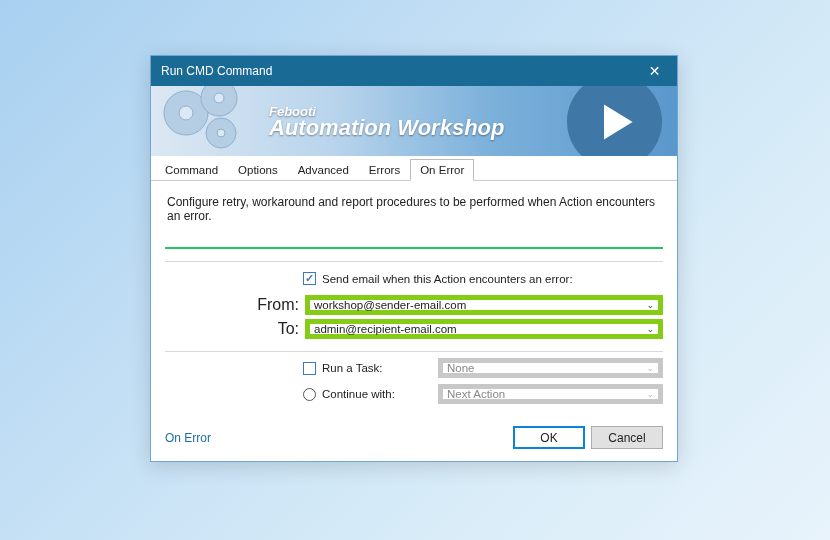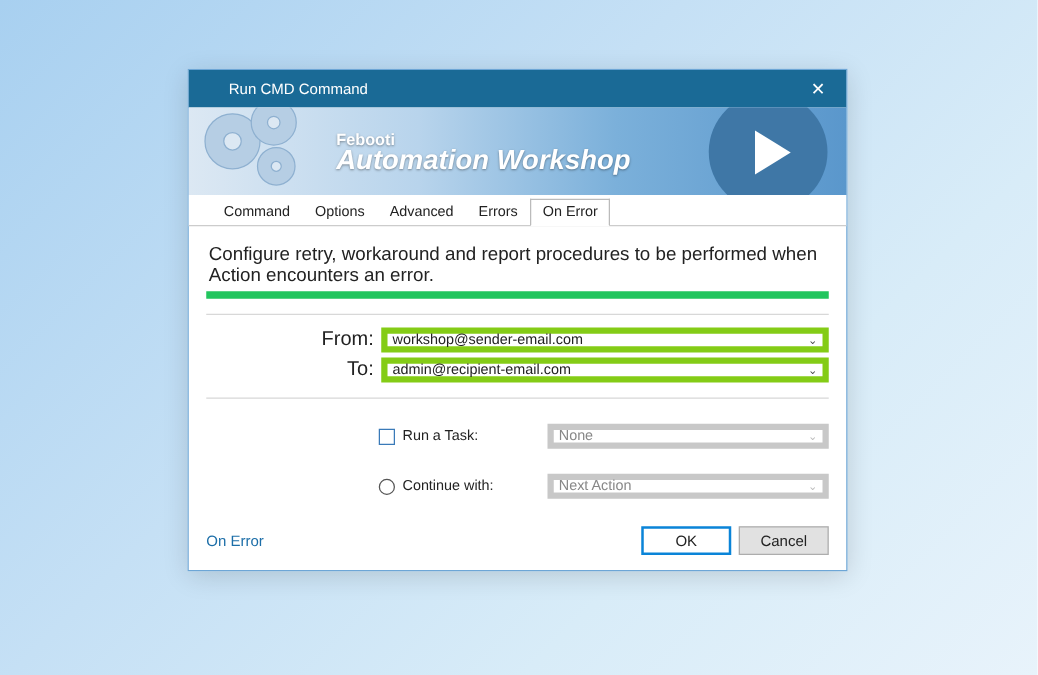--- a/index.html
+++ b/index.html
@@ -21,21 +21,21 @@
 }
 .titlebar {
   height: 30px;
   background: #1a6a96;
   color: #fff;
   display: flex;
   align-items: center;
   padding: 0 0 0 10px;
   font-size: 12px;
 }
-.titlebar-title { flex: 1; margin-left: 22px; }
+.titlebar-title { flex: 1; }
 .close-btn {
   width: 45px; height: 30px;
   display: flex; align-items: center; justify-content: center;
   cursor: pointer;
   font-size: 14px;
 }
 .banner {
   height: 70px;
   background: linear-gradient(90deg, #dce8f3 0%, #b8d4ec 35%, #7bb0da 65%, #5a97cc 100%);
   position: relative;
@@ -43,37 +43,38 @@
 }
 .gears { position: absolute; left: 10px; top: -8px; }
 .brand {
   position: absolute;
   left: 118px; top: 18px;
   color: #fff;
 }
 .brand-small {
   font-size: 13px; font-weight: bold;
   text-shadow: 0 1px 2px rgba(0,0,0,0.4);
+  font-style: italic;
 }
 .brand-big {
   font-size: 22px; font-weight: bold; font-style: italic;
   text-shadow: 0 1px 2px rgba(0,0,0,0.4);
   margin-top: -4px;
 }
 .play-circle {
   position: absolute; right: 15px; top: -12px;
   width: 95px; height: 95px;
   background: #3f77a6;
   border-radius: 50%;
   display: flex; align-items: center; justify-content: center;
 }
 .play-circle svg { width: 44px; height: 44px; }
 .tabs {
   display: flex;
-  padding: 2px 6px 0 18px;
+  padding: 2px 6px 0 4px;
   border-bottom: 1px solid #ccc;
   background: #fff;
   text-align: center;
 }
 .tab {
   padding: 4px 9px;
   font-size: 11.5px;
   color: #222;
   border: 1px solid transparent;
   border-bottom: none;
@@ -81,23 +82,23 @@
   position: relative;
   top: 1px;
 }
 .tab.active {
   border-color: #bbb;
   background: #fff;
   border-bottom: 1px solid #fff;
 }
 .panel { padding: 10px 14px 12px 14px; }
 .helptext {
-  font-size: 15px; color: #222;
-  padding: 4px 2px 4px 2px;
-  border-bottom: 6px solid #22c55e;
+  font-size: 12px; color: #222;
+  padding: 4px 2px 24px 2px;
+  border-bottom: 2px solid #22c55e;
 }
 .row {
   display: flex; align-items: center;
   margin-top: 10px;
   font-size: 11.5px;
   color: #222;
 }
 .row.indent { padding-left: 138px; }
 .row-label-right {
   width: 140px; text-align: right;
@@ -163,21 +164,21 @@
   margin-left: 6px;
   border: 1px solid #adadad;
   background: #e1e1e1;
   color:#222; cursor:pointer;
 }
 .btn.primary {
   border: 2px solid #0a84d8;
   background:#fff;
 }
 .opt-group { margin-top: 6px; }
-.opt-group .row { margin-top: 20px; justify-content: center; }
+.opt-group .row { margin-top: 6px; justify-content: center; }
 </style>
 </head>
 <body>
 
 <div class="window">
 
   <div class="titlebar">
     <span class="titlebar-title">Run CMD Command</span>
     <div class="close-btn">
       <span>✕</span>
@@ -215,20 +216,24 @@
     <div class="tab">Errors</div>
     <div class="tab active">On Error</div>
   </div>
 
   <div class="panel">
     <div class="helptext">Configure retry, workaround and report procedures to be performed when Action encounters an error.</div>
 
 
     <div class="hr"></div>
 
+    <div class="row indent">
+      <span class="chk checked"></span>
+      <span>Send email when this Action encounters an error:</span>
+    </div>
 
     <div class="row">
       <span class="row-label-right">From:</span>
       <div class="combo">
         <span>workshop@sender-email.com</span>
         <span class="caret">⌄</span>
       </div>
     </div>
 
     <div class="row" style="margin-top:4px;">

